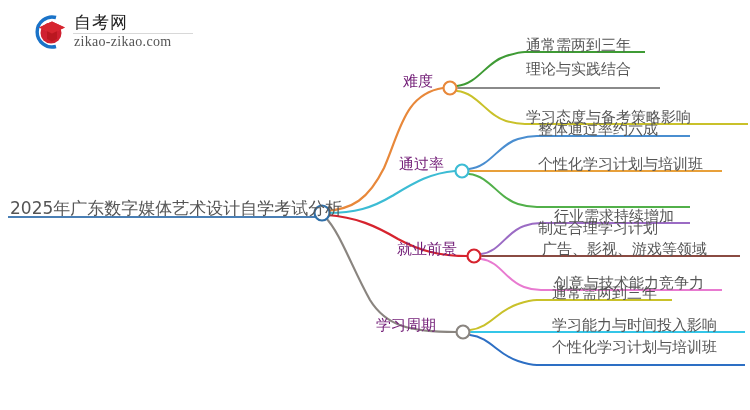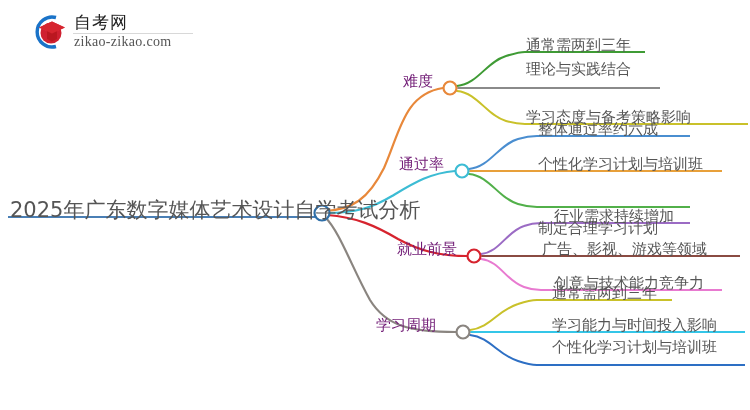--- a/index.html
+++ b/index.html
@@ -69,21 +69,21 @@
   }
 
   
   .node-label {
     position: absolute;
     color: #555555;
     white-space: nowrap;
     line-height: 1;
   }
   .root-label {
-    font-size: 21px;
+    font-size: 17px;
     color: #555555;
   }
   .branch-label {
     font-size: 15px;
     color: #701a75;
   }
   .leaf-label {
     font-size: 15px;
     color: #555555;
   }

